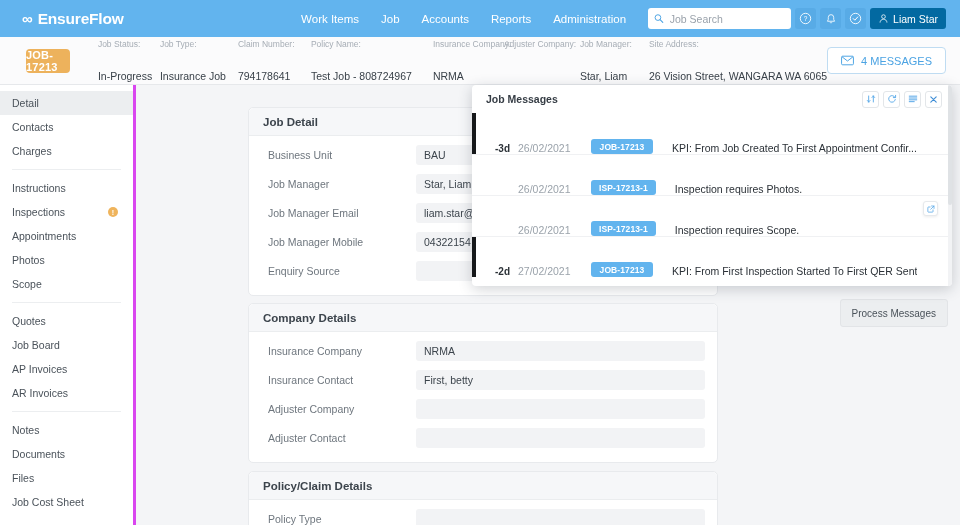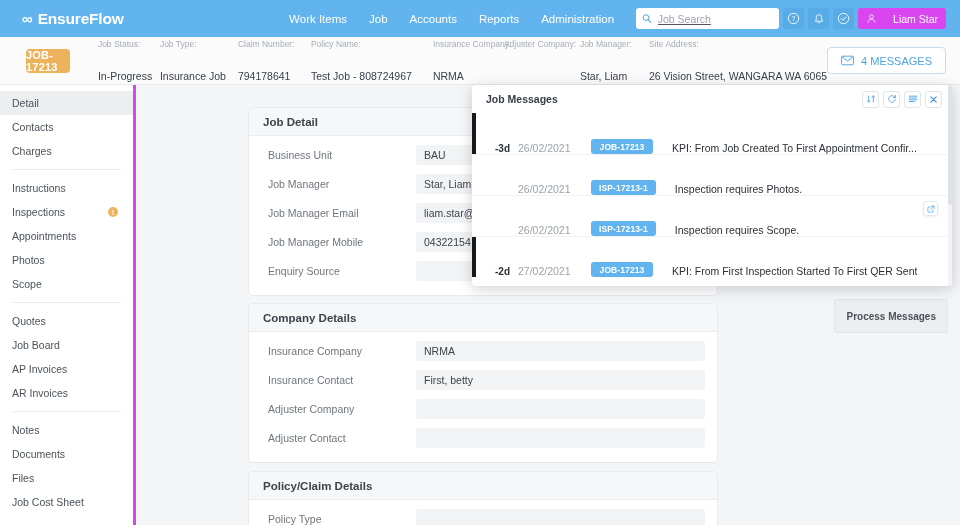--- a/index.html
+++ b/index.html
@@ -39,32 +39,31 @@
     display: flex; align-items: center; margin-left: 22px; gap: 4px;
   }
   .searchbox {
     width: 143px; height: 21px; background: #fff; border-radius: 3px;
     display: flex; align-items: center; padding: 0 6px; gap: 6px;
   }
   .searchbox input {
     border: none; outline: none; font-size: 10.5px; color: #555;
     font-family: "Liberation Sans", sans-serif; width: 100%;
     background: transparent;
-    text-decoration: underline;
   }
   .searchbox input::placeholder { color: #9aa2ab; }
   .icon-btn {
     width: 21px; height: 21px; border-radius: 3px; background: #58abe6;
     display: flex; align-items: center; justify-content: center;
     color: #fff; cursor: pointer;
   }
   .user-btn {
-    height: 21px; border-radius: 3px; background: #d946ef;
+    height: 21px; border-radius: 3px; background: #0369a1;
     display: flex; align-items: center; justify-content: center;
-    gap: 16px; color: #fff; font-size: 10.5px; padding: 0 8px; cursor: pointer;
+    gap: 4px; color: #fff; font-size: 10.5px; padding: 0 8px; cursor: pointer;
     white-space: nowrap;
   }
 
   
   .jobbar {
     height: 48px; background: #fbfbfc;
     border-bottom: 1px solid #e6e8eb;
     display: flex; align-items: center;
     padding: 0 14px;
     position: relative; z-index: 20;
@@ -130,25 +129,24 @@
   .frow:last-child { margin-bottom: 2px; }
   .flabel { width: 155px; font-size: 10.5px; color: #6e767e; padding-left: 7px; }
   .fval {
     flex: 1; height: 20px; background: #f2f3f5; border-radius: 3px;
     display: flex; align-items: center; padding: 0 8px;
     font-size: 10.5px; color: #3c444c; cursor: text;
   }
 
   .process-btn {
     position: absolute; right: 12px; top: 214px;
-    height: 34px; background: #eceef0; border: 1px solid #e2e4e7;
+    height: 28px; background: #eceef0; border: 1px solid #e2e4e7;
     border-radius: 3px; font-size: 10px; color: #4a525a;
     display: flex; align-items: center; padding: 0 11px; cursor: pointer;
     white-space: nowrap;
-    font-weight: bold;
   }
 
   
   .msg-panel {
     position: absolute; left: 472px; top: 85px;
     width: 480px; height: 201px;
     background: #fff; border-radius: 4px;
     box-shadow: 0 3px 14px rgba(40,50,62,0.22);
     z-index: 25; overflow: hidden;
   }

